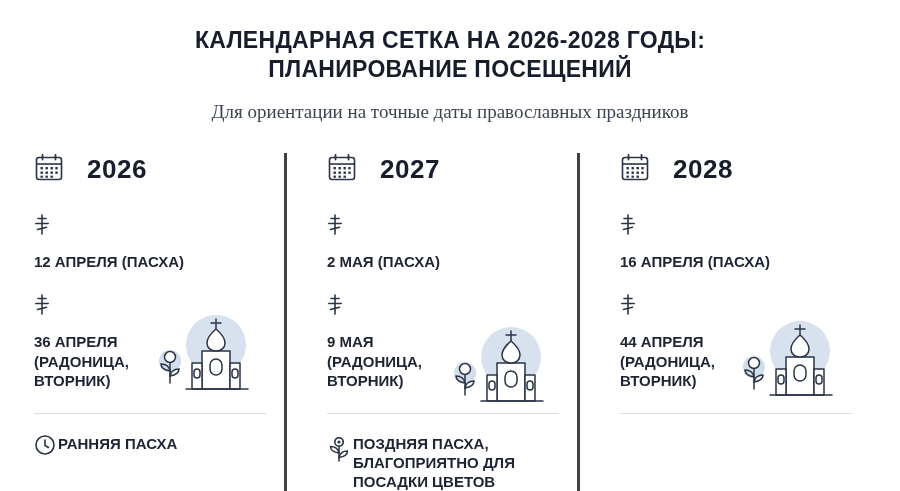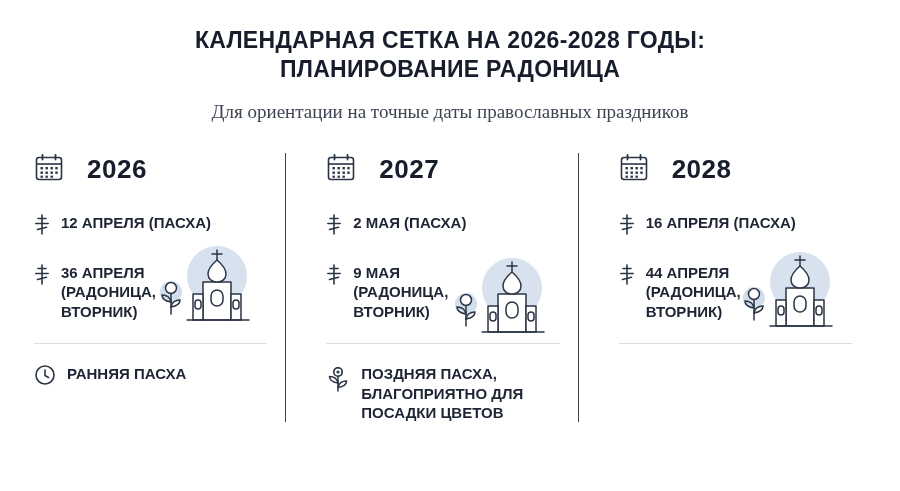--- a/index.html
+++ b/index.html
@@ -44,21 +44,21 @@
     align-items: stretch;
   }
   .col {
     position: relative;
     box-sizing: border-box;
     flex: 1 1 0;
     padding: 0 18px 0 4px;
     min-width: 0;
   }
   .col + .col {
-    border-left: 1px solid #404040;
+    border-left: 3px solid #404040;
     padding-left: 40px;
   }
   .col-head {
     display: flex;
     align-items: center;
     gap: 23px;
     margin-bottom: 26px;
   }
   .year {
     font-size: 26px;
@@ -66,36 +66,37 @@
     color: #171d2b;
     letter-spacing: 0.5px;
   }
   .entry {
     display: flex;
     align-items: flex-start;
     gap: 11px;
     margin-bottom: 22px;
     position: relative;
     z-index: 2;
+    flex-direction: column;
   }
   .entry-text {
     font-size: 15px;
     font-weight: bold;
     line-height: 1.3;
     color: #1d2433;
     white-space: pre-line;
   }
   .divider {
     border-top: 1px solid #d8dde6;
     margin: 10px 0 0 0;
   }
   .footer-entry {
     display: flex;
     align-items: flex-start;
-    gap: 11px;
+    gap: 2px;
     margin-top: 20px;
     position: relative;
     z-index: 2;
   }
   .footer-text {
     font-size: 15px;
     font-weight: bold;
     line-height: 1.28;
     color: #1d2433;
     white-space: pre-line;
@@ -114,21 +115,21 @@
   .col-3 .church { bottom: 92px; right: 22px; }
   .icon { flex: 0 0 auto; display: block; }
 </style>
 </head>
 <body>
 
 <div class="page">
 
   <div class="title">
     <span class="title-line">КАЛЕНДАРНАЯ СЕТКА НА 2026-2028 ГОДЫ:</span>
-    <span class="title-line">ПЛАНИРОВАНИЕ РАДОНИЦА</span>
+    <span class="title-line">ПЛАНИРОВАНИЕ ПОСЕЩЕНИЙ</span>
   </div>
 
   <div class="subtitle">Для ориентации на точные даты православных праздников</div>
 
   <div class="columns">
 
     <div class="col col-1">
       <div class="col-head">
         <span class="icon">
           <svg width="30" height="30" viewBox="0 0 30 30" fill="none">

